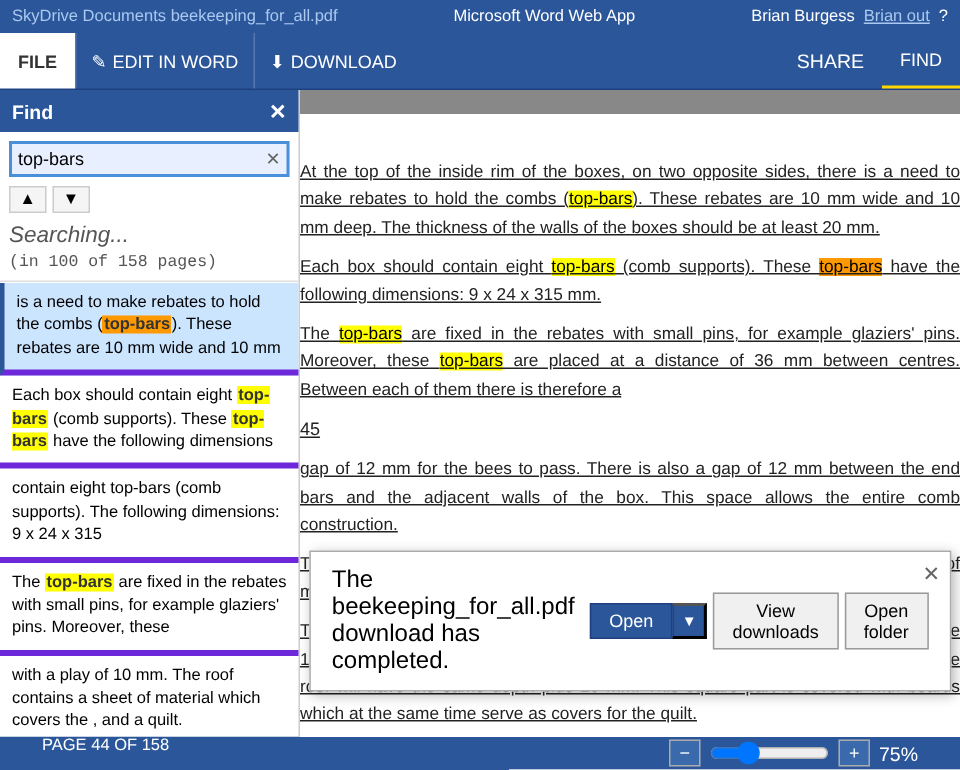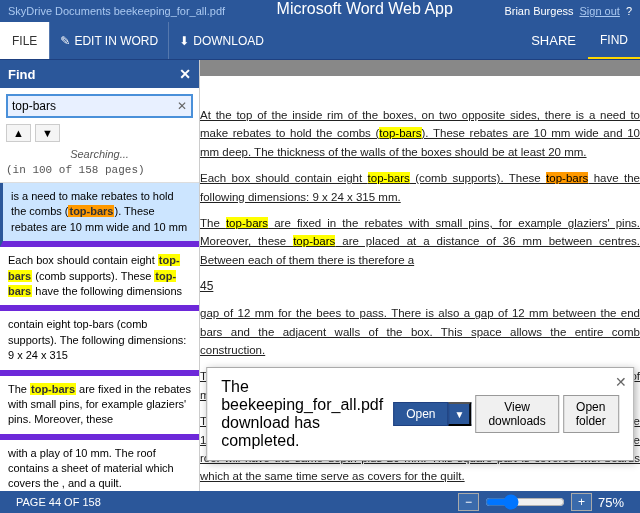--- a/index.html
+++ b/index.html
@@ -1,20 +1,20 @@
 <!DOCTYPE html>
 <html><head>
   <meta charset="utf-8">
   <style>
     * { box-sizing: border-box; margin: 0; padding: 0; }
     body { font-family: 'Segoe UI', Arial, sans-serif; font-size: 12px; background: #f0f0f0; width: 640px; height: 513px; overflow: hidden; }
 
     
-    .top-bar { background: #2b579a; display: flex; height: 22px; padding: 0 8px; }
-    .top-bar-title { color: white; font-size: 16px; flex: 1; text-align: center; }
+    .top-bar { background: #2b579a; display: flex; align-items: center; height: 22px; padding: 0 8px; }
+    .top-bar-title { color: white; font-size: 11px; flex: 1; text-align: center; }
     .top-bar-user { color: white; font-size: 11px; display: flex; align-items: center; gap: 6px; }
     .top-bar-left { color: #aac8f0; font-size: 11px; display: flex; align-items: center; gap: 4px; }
 
     
     .ribbon { background: #2b579a; height: 38px; display: flex; align-items: stretch; border-bottom: 1px solid #1e4080; }
     .ribbon-tab { display: flex; align-items: center; padding: 0 12px; color: white; font-size: 12px; cursor: pointer; position: relative; }
     .ribbon-tab.active { background: white; color: #333; }
     .ribbon-btn { display: flex; align-items: center; gap: 4px; padding: 0 10px; color: white; font-size: 12px; cursor: pointer; border-left: 1px solid rgba(255,255,255,0.2); }
     .share-tab { display: flex; align-items: center; padding: 0 12px; color: white; font-size: 13px; cursor: pointer; }
     .find-tab { display: flex; align-items: center; padding: 0 12px; color: white; font-size: 12px; cursor: pointer; border-bottom: 2px solid #ffd700; }
@@ -25,67 +25,67 @@
     
     .find-panel { width: 200px; background: white; border-right: 1px solid #ccc; display: flex; flex-direction: column; flex-shrink: 0; }
     .find-header { background: #2b579a; color: white; padding: 6px 8px; display: flex; justify-content: space-between; align-items: center; font-size: 13px; font-weight: bold; }
     .find-close { color: white; cursor: pointer; font-size: 14px; }
     .find-input-row { display: flex; align-items: center; margin: 6px 6px 4px 6px; border: 2px solid #4a90d9; background: #e8f0ff; position: relative; }
     .find-input { border: none; background: #e8f0ff; padding: 3px 4px; font-size: 12px; flex: 1; outline: none; width: 100%; }
     .find-clear { cursor: pointer; color: #666; padding: 0 4px; font-size: 12px; }
     .find-nav-btn { border: 1px solid #ccc; background: #f5f5f5; padding: 2px 6px; cursor: pointer; font-size: 11px; }
     .find-count { font-size: 11px; color: #555; margin: 0 6px 6px 6px; font-family: Liberation Mono, monospace; }
     .find-results { flex: 1; overflow-y: auto; border-top: 1px solid #ddd; }
-    .find-result { padding: 6px 8px; border-bottom: 6px solid #6d28d9; font-size: 11px; line-height: 1.4; cursor: pointer; }
+    .find-result { padding: 6px 8px; border-bottom: 4px solid #6d28d9; font-size: 11px; line-height: 1.4; cursor: pointer; }
     .find-result.active { background: #cce5ff; border-left: 3px solid #2b579a; }
     .find-result mark { background: #ffff00; color: #333; font-weight: bold; padding: 0 1px; }
     .find-result mark.active-mark { background: #ff9900; }
 
     
     .doc-area { flex: 1; background: #888; overflow-y: auto; display: flex; flex-direction: column; align-items: center; padding: 16px; position: relative; }
     .doc-page { background: white; width: 520px; padding: 30px 40px; font-size: 11.5px; line-height: 1.6; color: #222; position: relative; margin-bottom: 8px; }
     .doc-page p { text-align: justify; margin-bottom: 8px; text-decoration: underline; }
     .doc-page mark { background: #ffff00; padding: 0; }
     .doc-page mark.active-mark { background: #ff9900; }
     .page-num { text-align: center; font-size: 12px; margin: 6px 0; color: #222; }
 
     
-    .status-bar { height: 22px; background: #2b579a; display: flex; align-items: center; padding: 0 16px; justify-content: space-between; }
+    .status-bar { height: 22px; background: #2b579a; display: flex; padding: 0 28px; justify-content: space-between; }
     .status-bar-left { color: white; font-size: 11px; }
     .zoom-val { color: white; font-size: 13px; }
 
     
     .download-notification { position: absolute; bottom: 30px; left: 50%; transform: translateX(-50%); background: white; border: 1px solid #aaa; box-shadow: 2px 2px 8px rgba(0,0,0,0.3); padding: 10px 14px; display: flex; align-items: center; gap: 10px; z-index: 100; min-width: 380px; }
     .notif-text { font-size: 16px; color: #000000; flex: 1; }
     .notif-btn { border: 1px solid #999; background: #f0f0f0; padding: 4px 12px; font-size: 12px; cursor: pointer; }
     .notif-btn.primary { background: #2b579a; color: white; border-color: #1e4080; display: flex; align-items: center; gap: 2px; }
     .notif-close { cursor: pointer; color: #666; font-size: 14px; position: absolute; top: 6px; right: 6px; }
     .open-dropdown { border-left: 1px solid #1e4080; padding: 4px 5px; background: #2b579a; color: white; cursor: pointer; font-size: 10px; }
 
     
-    .searching-text { font-style: italic; color: #555; font-size: 11px; padding: 2px 6px 4px 6px; text-align: center; }
+    .searching-text { font-style: italic; color: #555; font-size: 15px; padding: 2px 6px 4px 6px; }
   </style>
 </head>
 <body>
 
 <div class="top-bar">
   <div class="top-bar-left">
     <span>SkyDrive  Documents  beekeeping_for_all.pdf</span>
   </div>
   <div class="top-bar-title">Microsoft Word Web App</div>
   <div class="top-bar-user">
     <span>Brian Burgess</span>
-    <span style="cursor:pointer; text-decoration:underline; color:#aac8f0;">Sign out</span>
+    <span style="cursor:pointer; text-decoration:underline; color:#aac8f0;">Brian out</span>
     <span style="cursor:pointer;">?</span>
   </div>
 </div>
 
 <div class="ribbon">
   <div class="ribbon-tab active">
-    <span style="font-weight:normal;">FILE</span>
+    <span style="font-weight:bold;">FILE</span>
   </div>
   <div class="ribbon-btn">
     <span>✎</span>
     <span>EDIT IN WORD</span>
   </div>
   <div class="ribbon-btn">
     <span>⬇</span>
     <span>DOWNLOAD</span>
   </div>
   <div style="flex:1;"></div>

